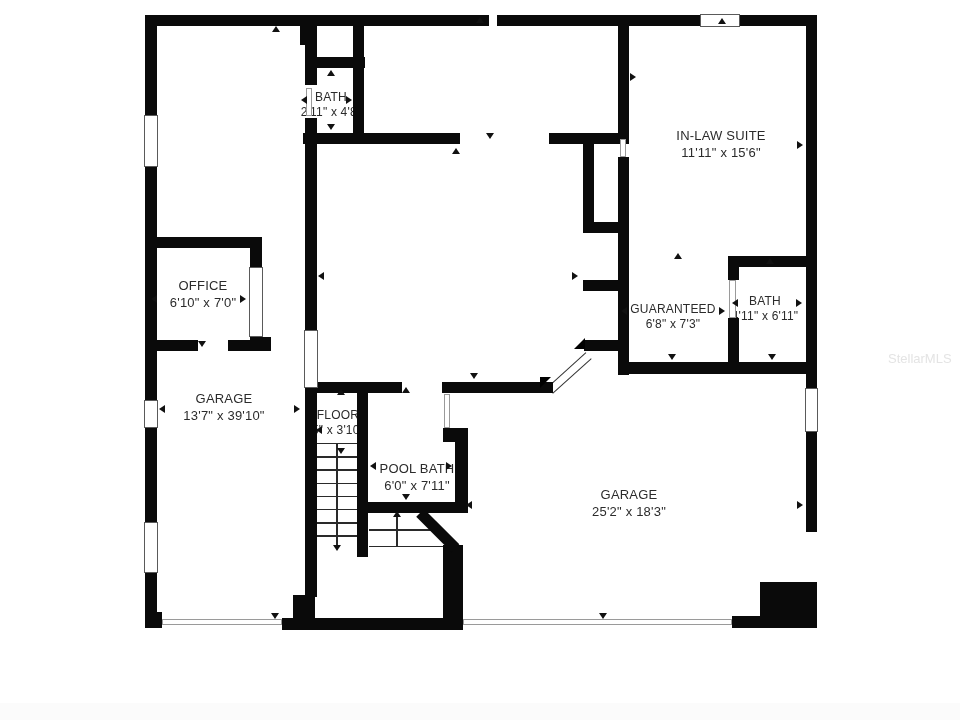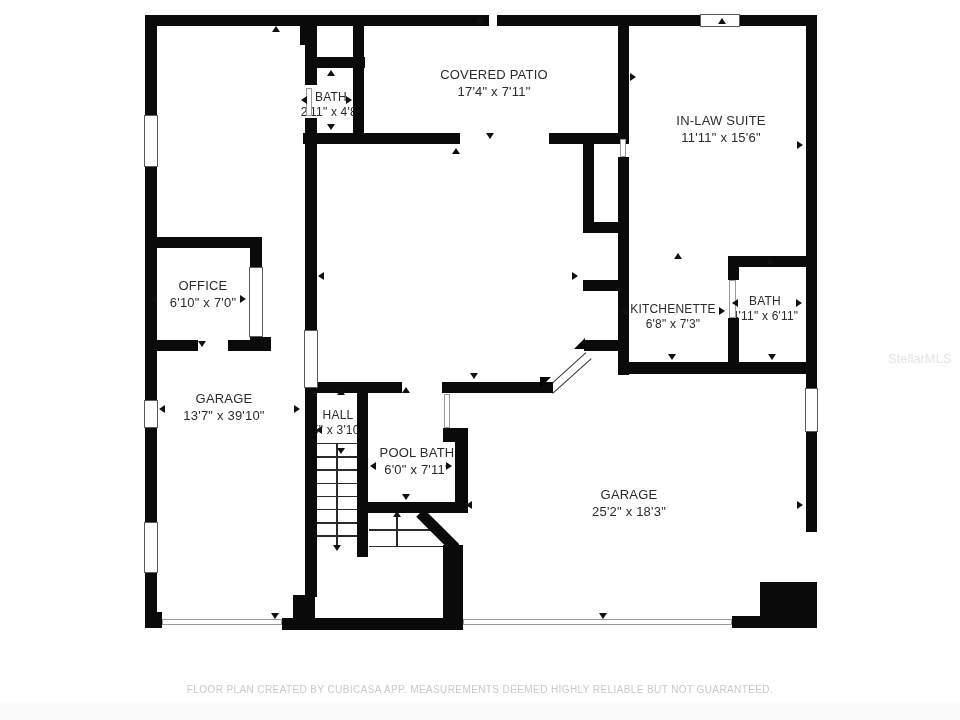--- a/index.html
+++ b/index.html
@@ -156,52 +156,47 @@
   <i class="a-up" style="left:402px;top:387px"></i>
   <i class="a-dn" style="left:402px;top:494px"></i>
   <i class="a-lf" style="left:466px;top:501px"></i>
   <i class="a-rt" style="left:797px;top:501px"></i>
   <i class="a-dn" style="left:599px;top:613px"></i>
 
   <div class="lbl sm" style="left:331px;top:90px">
     <div>BATH</div>
     <div>2'11" x 4'8"</div>
   </div>
-  <div class="lbl" style="left:494px;top:66px">
-    <div>COVERED PATIO</div>
-    <div>17'4" x 7'11"</div>
-  </div>
-  <div class="lbl" style="left:721px;top:112px">
+  <div class="lbl" style="left:721px;top:127px">
     <div>IN-LAW SUITE</div>
     <div>11'11" x 15'6"</div>
   </div>
   <div class="lbl" style="left:203px;top:277px">
     <div>OFFICE</div>
     <div>6'10" x 7'0"</div>
   </div>
   <div class="lbl sm" style="left:673px;top:302px">
-    <div>KITCHENETTE</div>
+    <div>GUARANTEED</div>
     <div>6'8" x 7'3"</div>
   </div>
   <div class="lbl sm" style="left:765px;top:294px">
     <div>BATH</div>
     <div>4'11" x 6'11"</div>
   </div>
   <div class="lbl" style="left:224px;top:390px">
     <div>GARAGE</div>
     <div>13'7" x 39'10"</div>
   </div>
   <div class="lbl sm" style="left:338px;top:408px">
-    <div>HALL</div>
+    <div>FLOOR</div>
     <div>5" x 3'10"</div>
   </div>
-  <div class="lbl" style="left:417px;top:444px">
+  <div class="lbl" style="left:417px;top:460px">
     <div>POOL BATH</div>
     <div>6'0" x 7'11"</div>
   </div>
   <div class="lbl" style="left:629px;top:486px">
     <div>GARAGE</div>
     <div>25'2" x 18'3"</div>
   </div>
 
   <div class="watermark">StellarMLS</div>
-  <div class="footer">FLOOR PLAN CREATED BY CUBICASA APP. MEASUREMENTS DEEMED HIGHLY RELIABLE BUT NOT GUARANTEED.</div>
 </div>
 
 </body></html>

